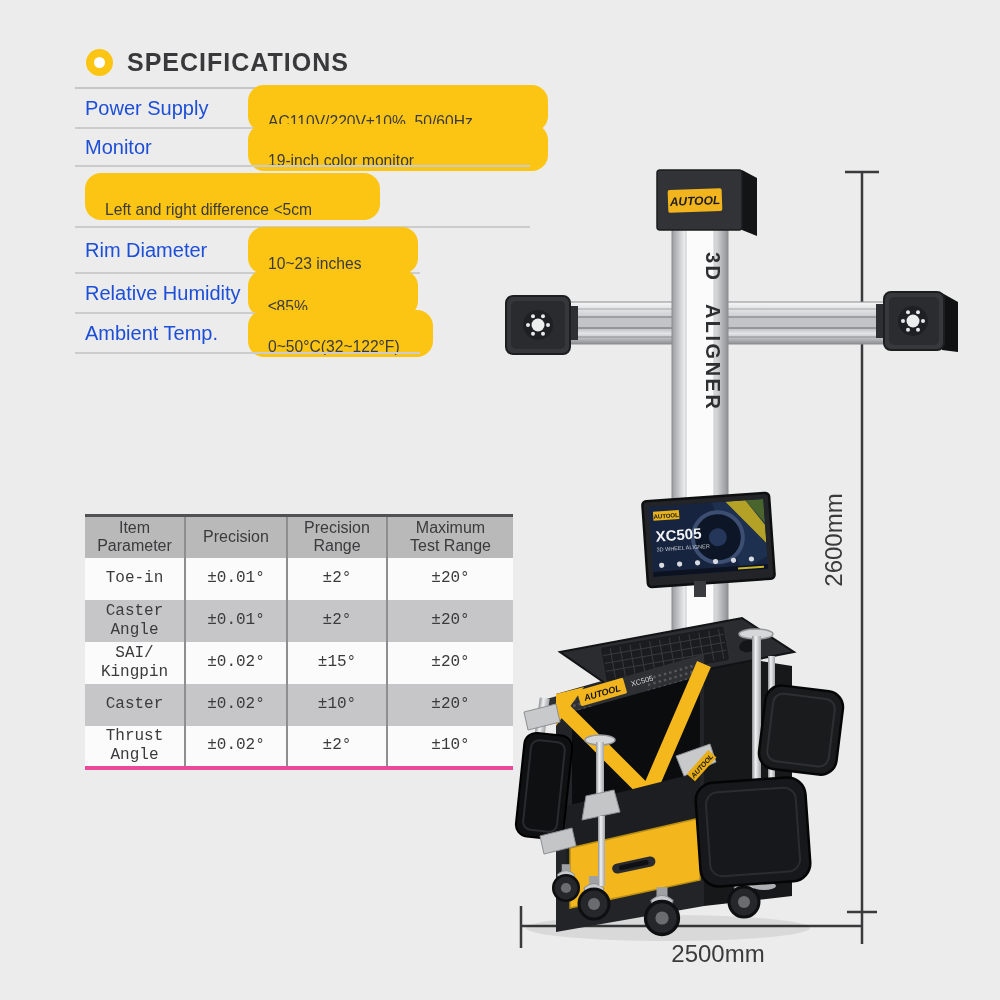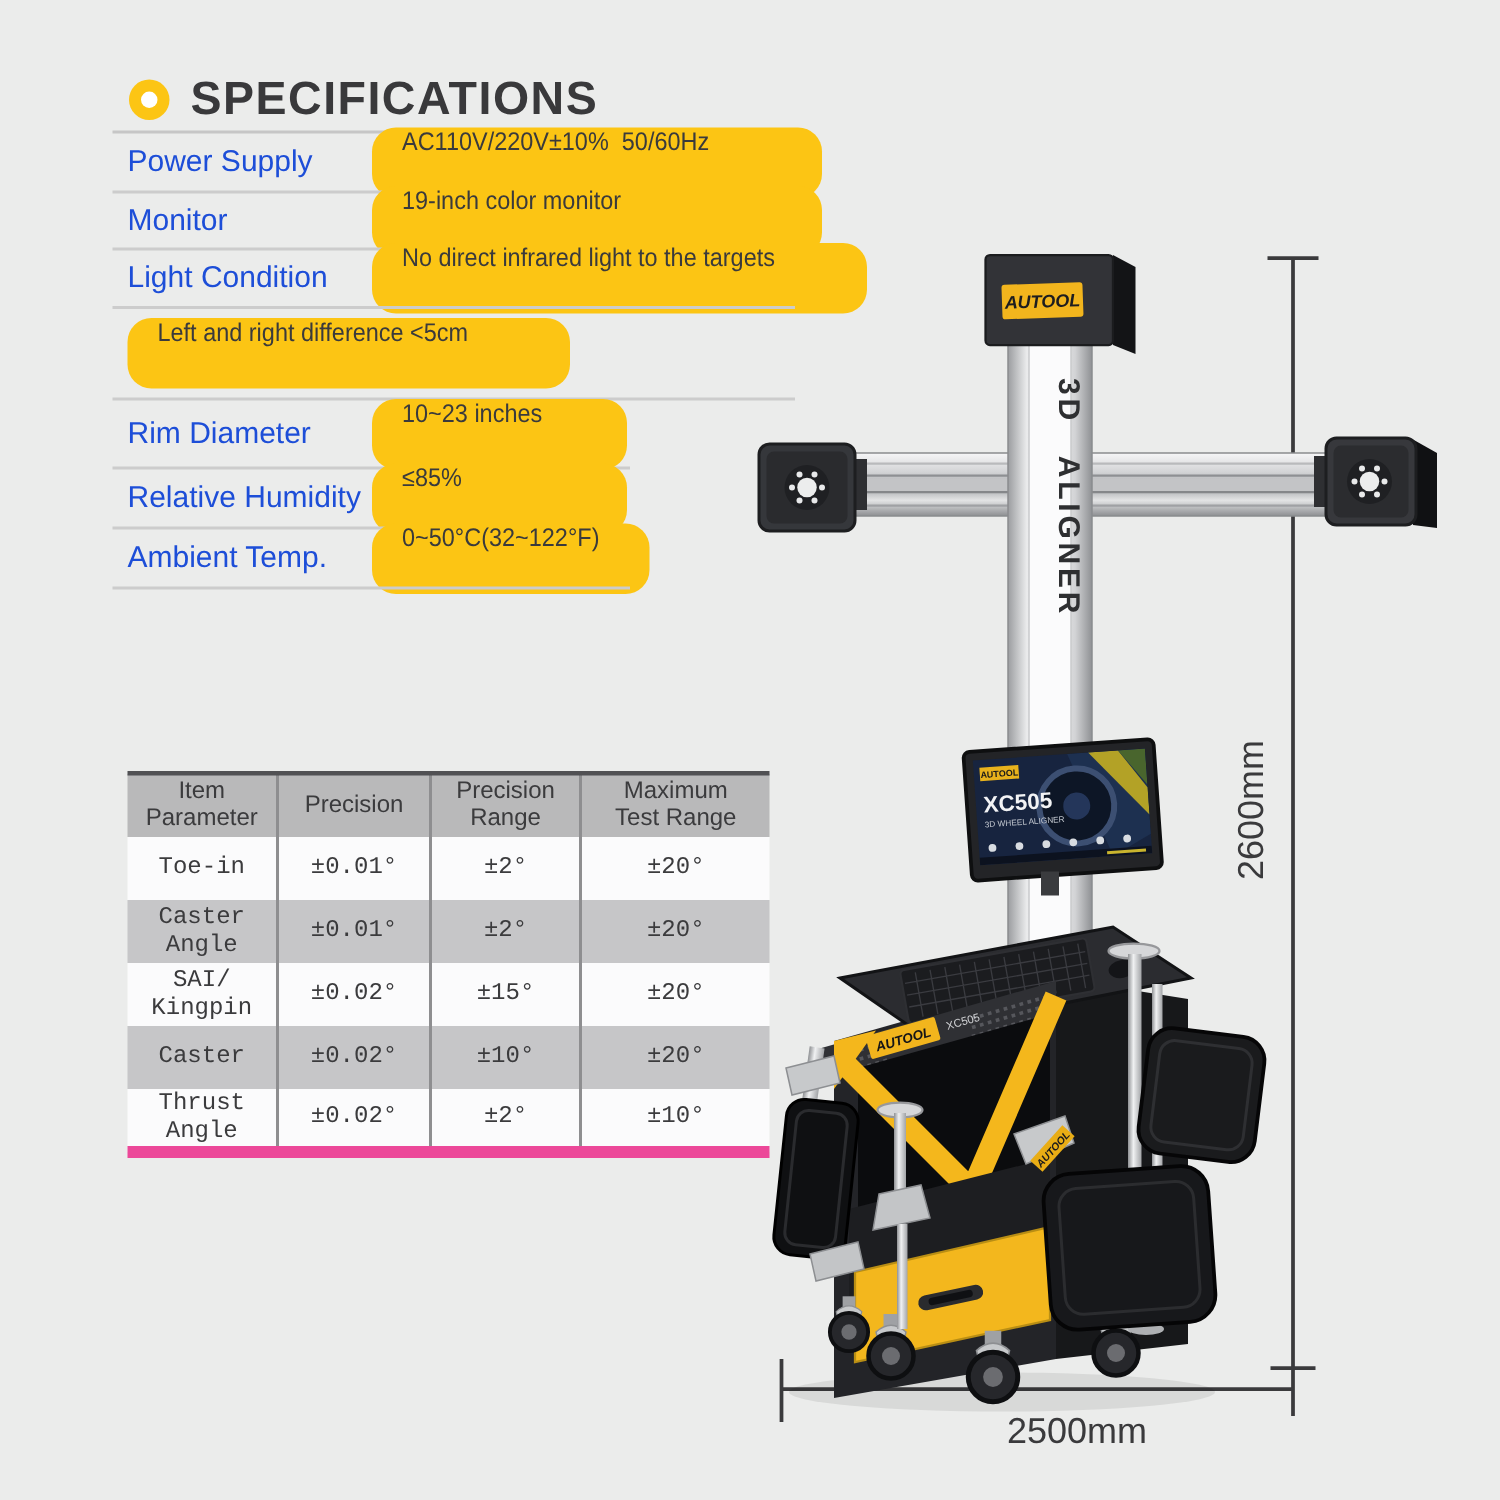--- a/index.html
+++ b/index.html
@@ -9,42 +9,42 @@
     font-family:"Liberation Sans","DejaVu Sans",sans-serif;
     color:#434345;
     position:relative;
   }
   .canvas{position:absolute;inset:0;width:1000px;height:1000px;}
 
   
   .hdr{position:absolute;left:86px;top:48px;display:flex;align-items:center;gap:14px;}
   .dot{width:27px;height:27px;border-radius:50%;background:#fcc514;position:relative;flex:none;}
   .dot::after{content:"";position:absolute;inset:8px;border-radius:50%;background:#ffffff;}
-  .hdr h1{margin:0;font-size:31px;font-weight:bold;letter-spacing:1px;color:#39393b;}
+  .hdr h1{margin:0;font-size:25px;font-weight:bold;letter-spacing:1px;color:#39393b;}
   .hdr-rule{position:absolute;left:75px;top:87px;width:455px;height:2px;background:#c6c6c6;}
 
   
   .spec-list{position:absolute;left:75px;top:89px;width:480px;}
   .spec-row{display:flex;align-items:center;position:relative;padding-left:10px;}
   .spec-row::after{content:"";position:absolute;left:0;bottom:-1px;height:2px;background:#cccccc;}
   .sep-long::after{width:455px;}
   .sep-short::after{width:345px;}
   .spec-label{width:163px;flex:none;font-size:20px;color:#1d4ed8;white-space:pre-line;line-height:1.25;}
   .pill{
     height:47px;border-radius:16px;background:#fcc514;
-    display:flex;align-items:flex-start;padding:0 0 0 20px;box-sizing:border-box;
+    display:flex;align-items:flex-end;padding:0 0 0 20px;box-sizing:border-box;
     color:#3a3a3c;font-size:17px;flex:none;overflow:hidden;
   }
   .pill span{display:inline-block;white-space:pre;transform:scaleX(.92);transform-origin:left center;}
 
   
   table.spec-table{
     position:absolute;left:85px;top:514px;width:428px;
     border-collapse:collapse;table-layout:fixed;
-    border-top:3px solid #515154;border-bottom:8px solid #ec4899;
+    border-top:3px solid #515154;border-bottom:4px solid #ec4899;
     font-size:16px;color:#3b3b3d;
   }
   .spec-table th,.spec-table td{
     text-align:center;vertical-align:middle;padding:0 2px;
     white-space:pre-line;line-height:1.15;font-weight:normal;
   }
   .spec-table th+th,.spec-table td+td{border-left:2px solid #8e8e90;}
   .spec-table thead tr{height:42px;background:#b9b9ba;}
   .spec-table tbody tr{height:42px;font-family:Liberation Mono, monospace;}
   .spec-table tbody tr:nth-child(odd){background:#fbfbfc;}
@@ -69,26 +69,20 @@
     <div class="spec-row sep-long" style="height:39px">
       <div class="spec-label">Power Supply</div>
       <div class="pill" style="width:300px">
           <span>AC110V/220V±10%  50/60Hz</span>
         </div>
     </div>
     <div class="spec-row sep-long" style="height:38px">
       <div class="spec-label">Monitor</div>
       <div class="pill" style="width:300px">
           <span>19-inch color monitor</span>
-        </div>
-    </div>
-    <div class="spec-row sep-long" style="height:39px">
-      <div class="spec-label">Light Condition</div>
-      <div class="pill" style="width:330px">
-          <span>No direct infrared light to the targets</span>
         </div>
     </div>
     <div class="spec-row sep-long" style="height:61px">
       <div class="pill" style="width:295px">
           <span>Left and right difference &lt;5cm</span>
         </div>
     </div>
     <div class="spec-row sep-short" style="height:46px">
       <div class="spec-label">Rim Diameter</div>
       <div class="pill" style="width:170px">

